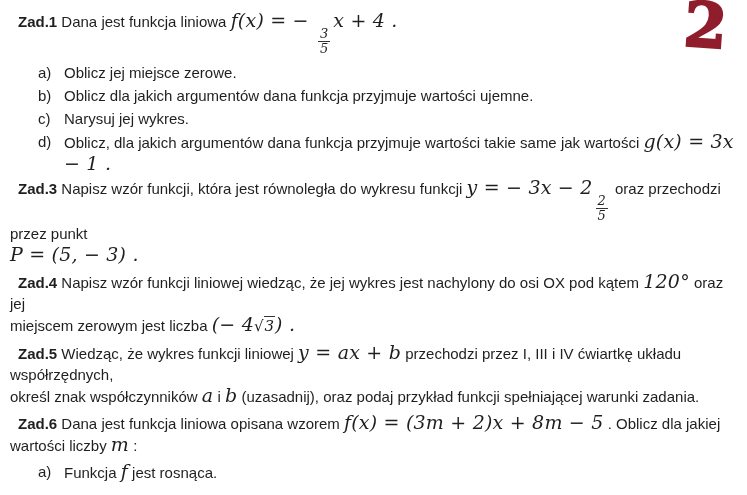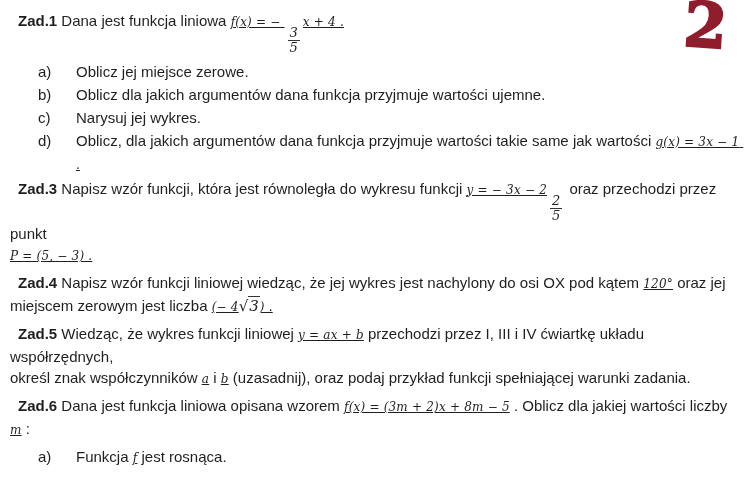--- a/index.html
+++ b/index.html
@@ -13,28 +13,27 @@
     overflow:hidden;
   }
   .doc{
     padding:10px 6px 0 10px;
     line-height:21px;
   }
   .b{font-weight:700;margin-left:8px;}
   .para{margin:0 0 5px 0;}
   .item{display:flex;margin:0 0 2px 0;padding-left:28px;}
   .marker{width:26px;flex:none;}
-  .content{flex:1;margin-left:12px;}
+  .content{flex:1;}
   .math{
     font-family:"DejaVu Serif",serif;
     font-style:italic;
-    font-size:12px;
+    font-size:19px;
     letter-spacing:.2px;
     white-space:pre-wrap;
-    text-decoration:underline;
   }
   .frac{
     display:inline-flex;
     flex-direction:column;
     align-items:center;
     vertical-align:-11px;
     line-height:1.1;
     font-family:"DejaVu Serif",serif;
     font-style:italic;
     font-size:13px;

